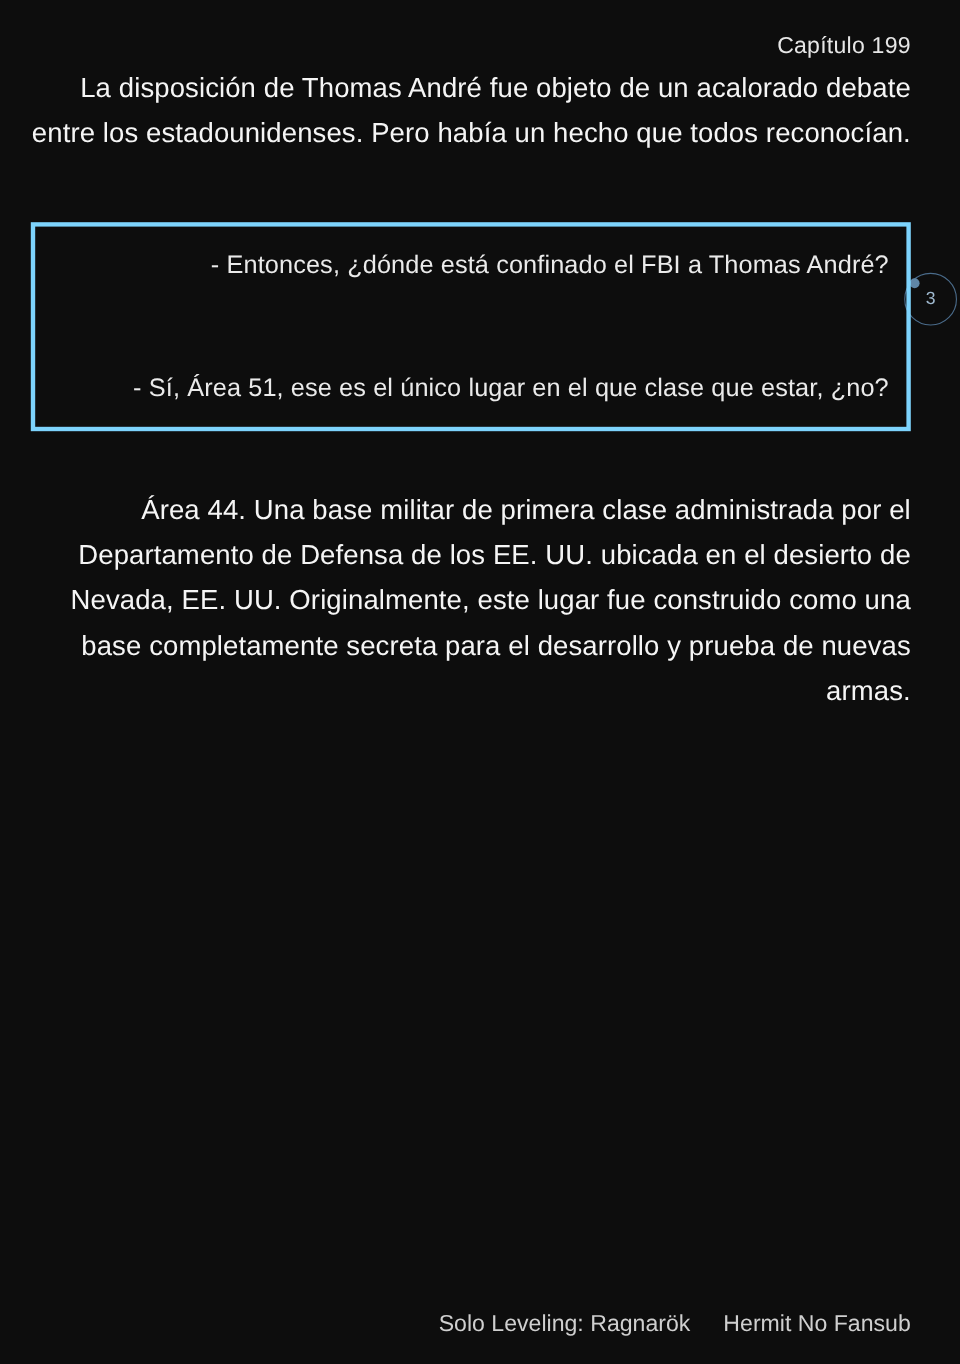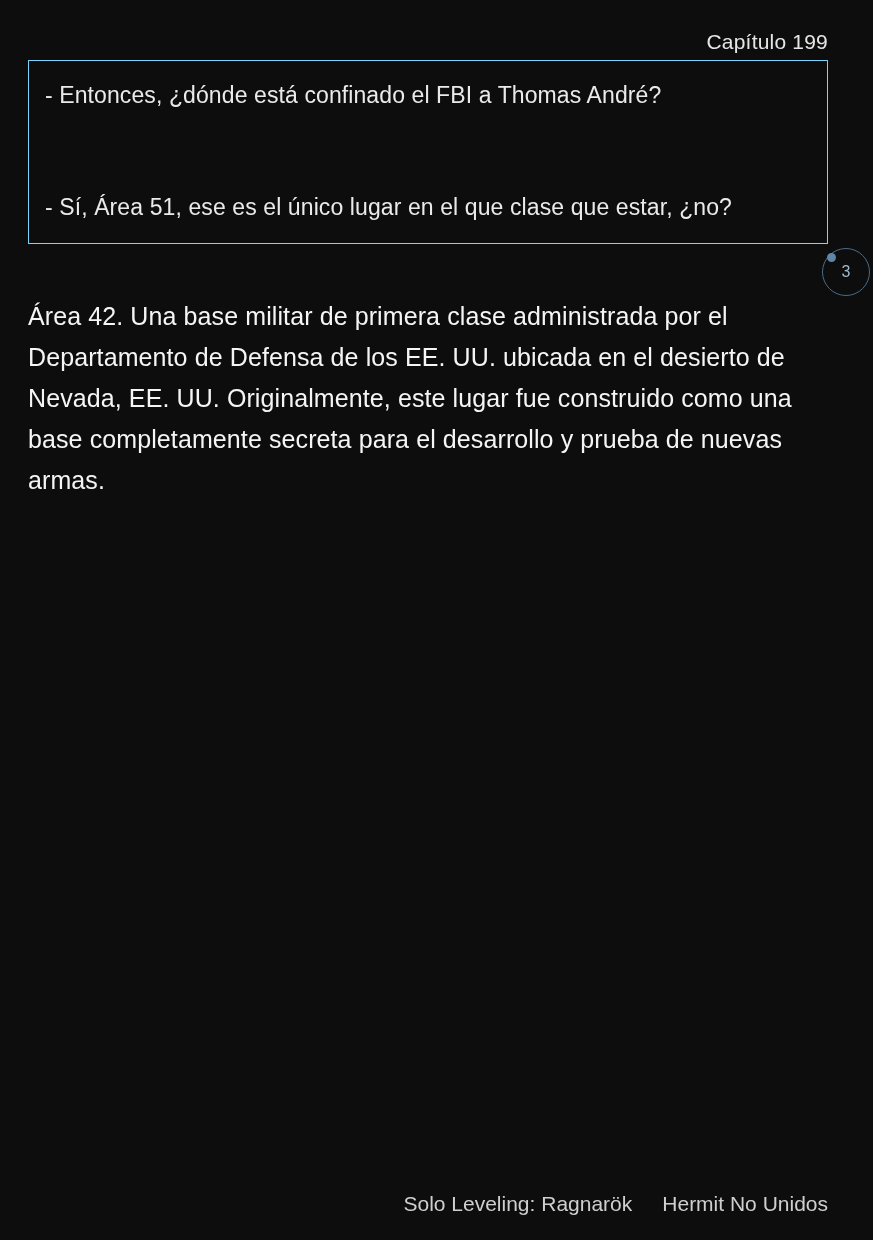--- a/index.html
+++ b/index.html
@@ -13,20 +13,21 @@
     position: relative;
     overflow: hidden;
     font-family: "Liberation Sans", sans-serif;
     color: #f2f2f2;
   }
   .page {
     position: relative;
     width: 856px;
     height: 1240px;
     box-sizing: border-box;
+    text-align: right;
   }
   .chapter-label {
     position: absolute;
     top: 30px;
     right: 28px;
     font-size: 21px;
     color: #e6e6e6;
     letter-spacing: 0.2px;
   }
   .content {
@@ -37,21 +38,21 @@
   }
   p.para {
     margin: 0 0 60px 0;
     font-size: 25px;
     line-height: 41px;
     color: #f5f5f5;
     font-weight: 500;
     letter-spacing: 0.1px;
   }
   .dialogue-box {
-    border: 1px solid #7dd3fc;
+    border: 4px solid #7dd3fc;
     padding: 18px 16px 16px 16px;
     margin: 0 0 52px 0;
     box-sizing: border-box;
   }
   .dialogue-line {
     font-size: 23px;
     line-height: 32px;
     color: #eaeaea;
     margin: 0 0 80px 0;
     letter-spacing: 0.1px;
@@ -102,29 +103,30 @@
 
   <div class="chapter-label">Capítulo 199</div>
 
   <div class="badge">
     <span class="dot"></span>
     <span>3</span>
   </div>
 
   <div class="content">
 
+    <p class="para">La disposición de Thomas André fue objeto de un acalorado debate entre los estadounidenses. Pero había un hecho que todos reconocían.</p>
 
 
     <div class="dialogue-box">
       <div class="dialogue-line">- Entonces, ¿dónde está confinado el FBI a Thomas André?</div>
       <div class="dialogue-line">- Sí, Área 51, ese es el único lugar en el que clase que estar, ¿no?</div>
     </div>
 
-    <p class="para">Área 42. Una base militar de primera clase administrada por el Departamento de Defensa de los EE. UU. ubicada en el desierto de Nevada, EE. UU. Originalmente, este lugar fue construido como una base completamente secreta para el desarrollo y prueba de nuevas armas.</p>
+    <p class="para">Área 44. Una base militar de primera clase administrada por el Departamento de Defensa de los EE. UU. ubicada en el desierto de Nevada, EE. UU. Originalmente, este lugar fue construido como una base completamente secreta para el desarrollo y prueba de nuevas armas.</p>
 
   </div>
 
   <div class="footer">
     <span>Solo Leveling: Ragnarök</span>
-    <span>Hermit No Unidos</span>
+    <span>Hermit No Fansub</span>
   </div>
 
 </div>
 
 </body></html>

